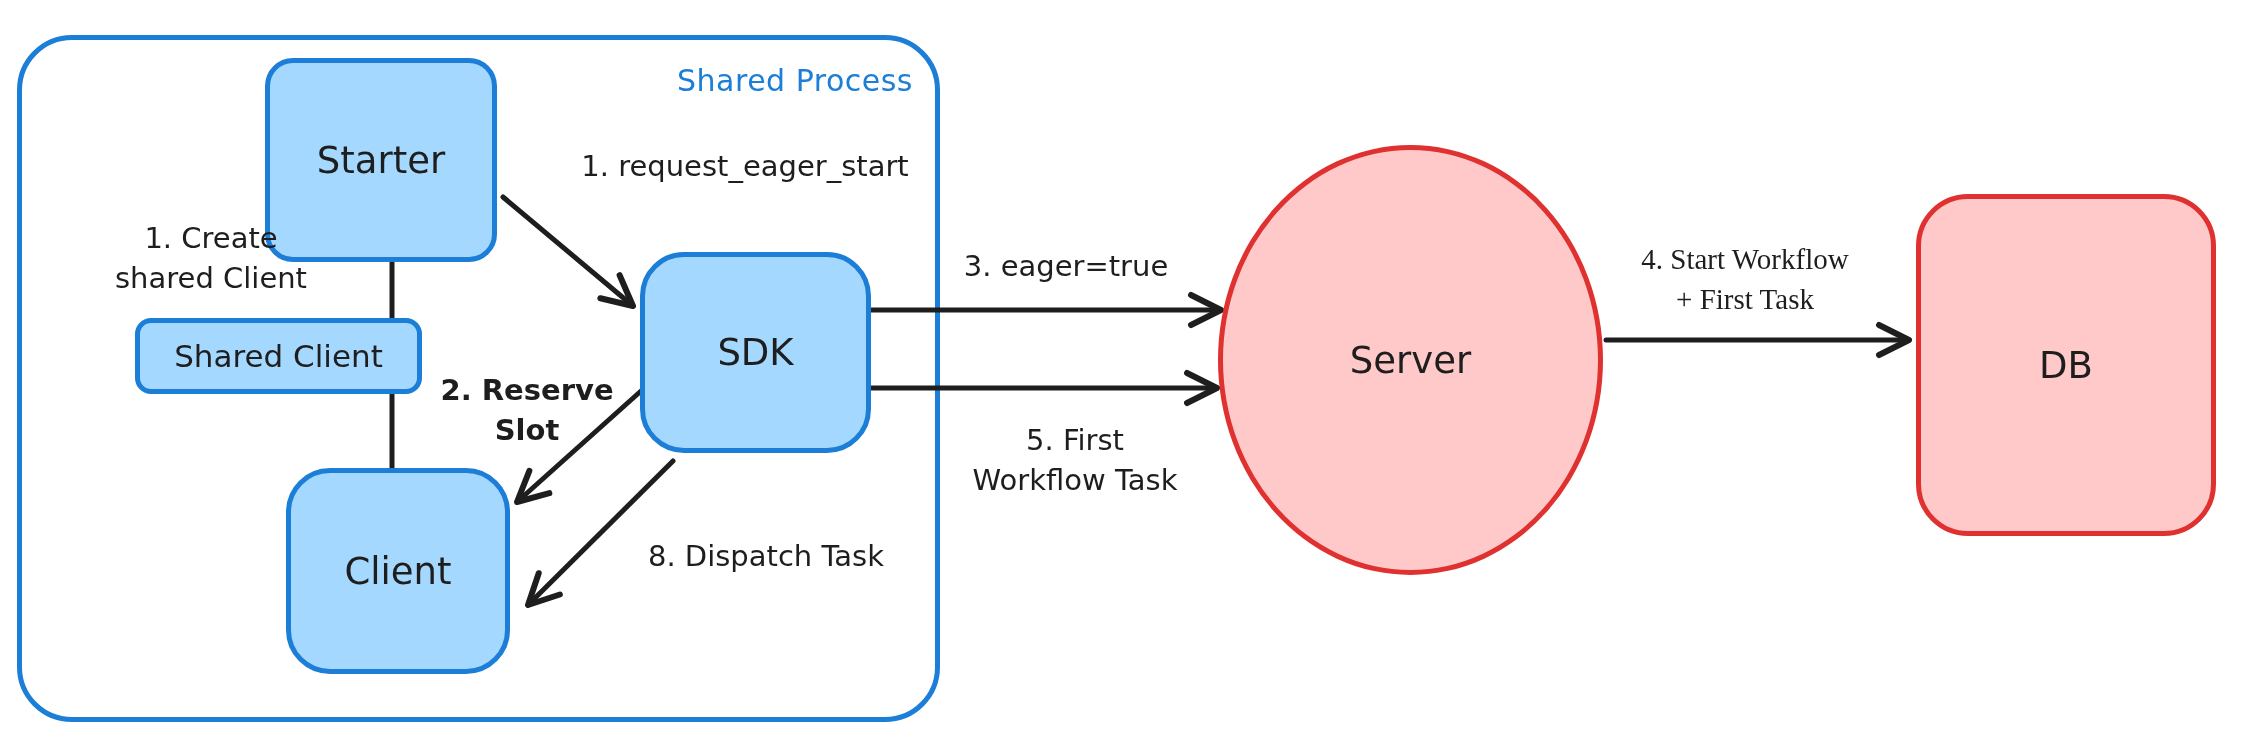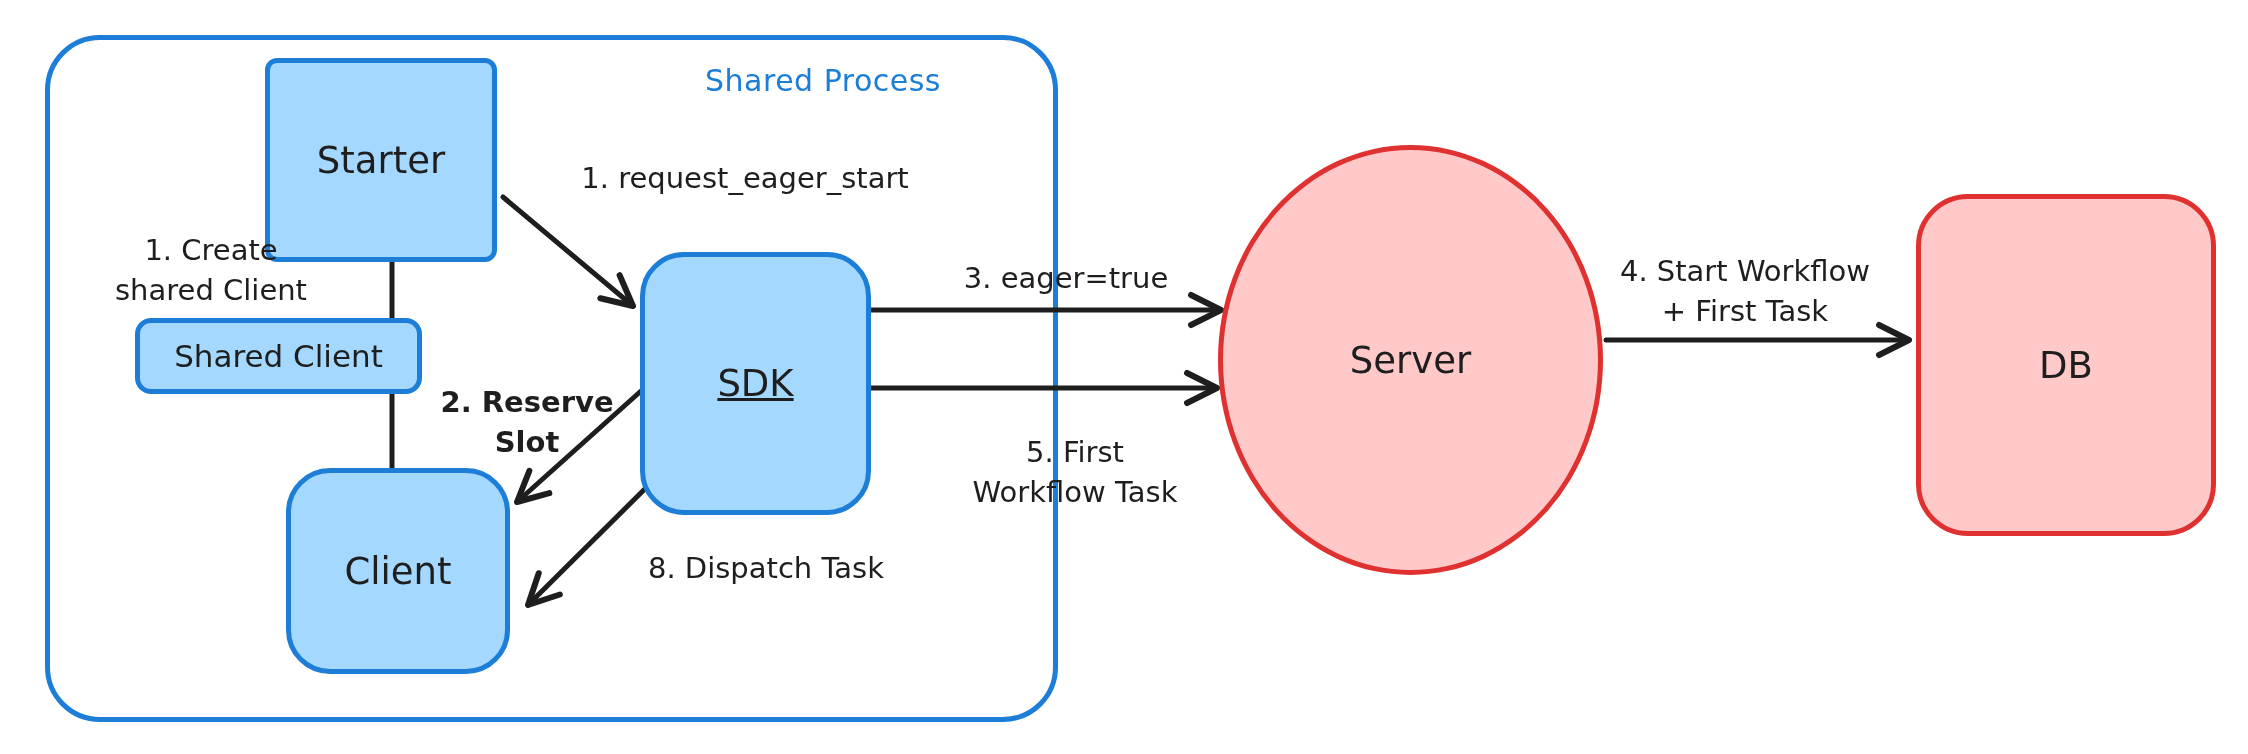--- a/index.html
+++ b/index.html
@@ -12,26 +12,25 @@
     position: relative;
     width: 2248px;
     height: 754px;
     background: #ffffff;
     overflow: hidden;
   }
   
   .shared-process {
     position: absolute;
     left: 17px; top: 35px;
-    width: 1013px; height: 687px;
+    width: 923px; height: 687px;
     border: 5px solid #1c7ed6;
     border-radius: 55px;
     box-sizing: border-box;
     background: transparent;
-    margin-left: 28px;
   }
   .sp-title {
     position: absolute;
     left: 633px; top: 23px;
     width: 280px;
     text-align: center;
     color: #1c7ed6;
     font-size: 30px;
     letter-spacing: 0.5px;
   }
@@ -46,42 +45,41 @@
     position: absolute;
     box-sizing: border-box;
     display: flex;
     align-items: center;
     justify-content: center;
     color: #1e1e1e;
     text-align: center;
   }
   .node.blue  { background: #a5d8ff; border: 5px solid #1c7ed6; }
   .node.red   { background: #ffc9c9; border: 5px solid #e03131; }
-  .node-starter { left: 265px; top: 58px;  width: 232px; height: 204px; border-radius: 12px; font-size: 37px; }
+  .node-starter { left: 265px; top: 58px;  width: 232px; height: 204px; border-radius: 28px; font-size: 37px; }
   .node-shared-client { left: 135px; top: 318px; width: 287px; height: 76px; border-radius: 16px; font-size: 31px; }
   .node-worker  { left: 286px; top: 468px; width: 224px; height: 206px; border-radius: 44px; font-size: 37px; }
-  .node-sdk     { left: 640px; top: 252px; width: 231px; height: 263px; border-radius: 44px; font-size: 37px; text-decoration: underline; }
+  .node-sdk     { left: 640px; top: 252px; width: 231px; height: 201px; border-radius: 44px; font-size: 37px; }
   .node-server  { left: 1218px; top: 145px; width: 385px; height: 430px; border-radius: 50%; border-width: 6px; font-size: 37px; }
   .node-db      { left: 1916px; top: 194px; width: 300px; height: 342px; border-radius: 52px; font-size: 37px; }
   
   .anno {
     position: absolute;
     text-align: center;
     color: #1e1e1e;
     font-size: 29px;
     line-height: 40px;
-    margin-top: 12px;
   }
   .anno-create   { left: 41px;   top: 218px; width: 340px; }
   .anno-request  { left: 545px;  top: 146px; width: 400px; }
   .anno-reserve  { left: 427px;  top: 370px; width: 200px; font-weight: bold; }
   .anno-dispatch { left: 616px;  top: 536px; width: 300px; }
   .anno-eager    { left: 946px;  top: 246px; width: 240px; }
   .anno-first    { left: 942px;  top: 420px; width: 266px; }
-  .anno-startwf  { left: 1595px; top: 239px; width: 300px; }
+  .anno-startwf  { left: 1595px; top: 239px; width: 300px; font-family: Liberation Serif, serif; }
 </style>
 </head>
 <body>
 
 <div class="canvas">
 
   <div class="shared-process">
     <div class="sp-title">Shared Process</div>
   </div>
 

